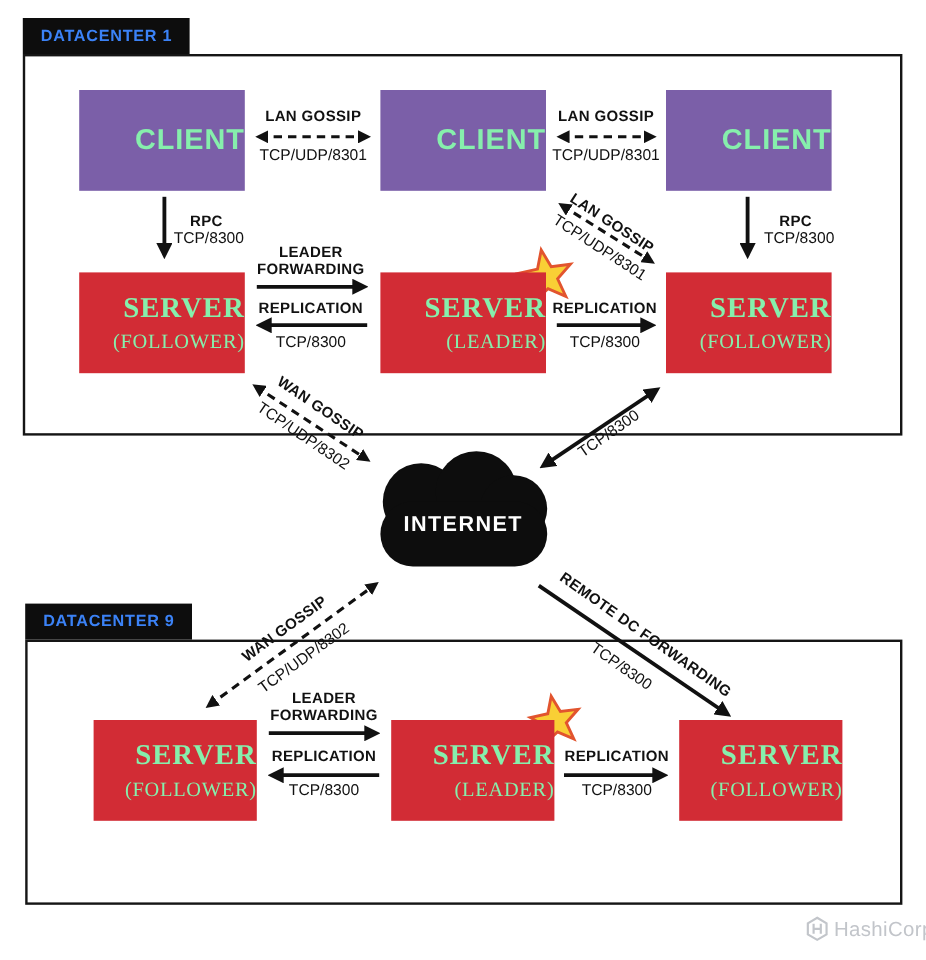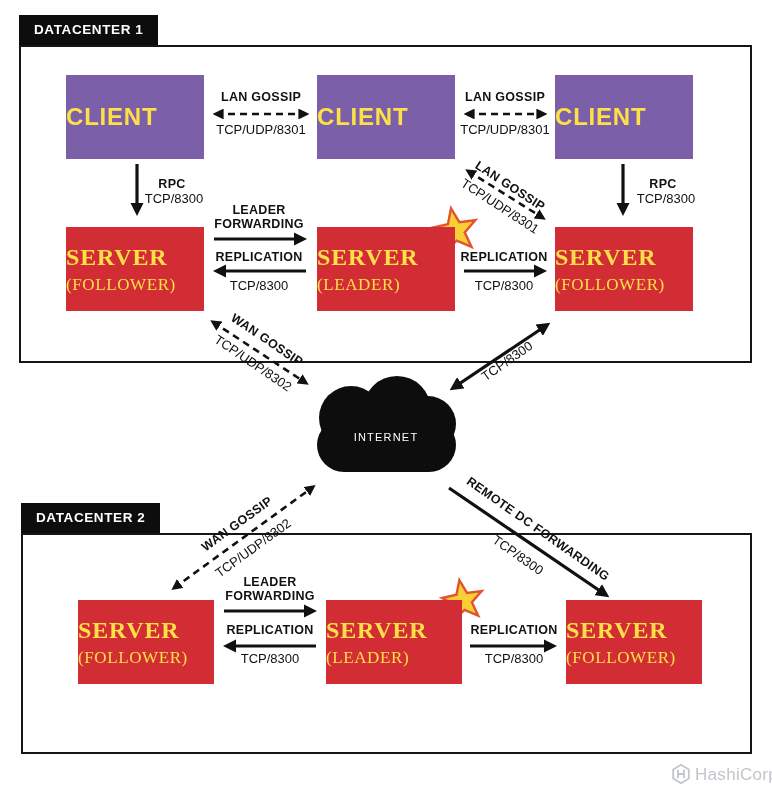--- a/index.html
+++ b/index.html
@@ -1,45 +1,45 @@
 <!DOCTYPE html>
 <html><head>
 <meta charset="utf-8">
 <style>
   html,body{margin:0;padding:0;background:#fff;}
   .canvas{position:relative;width:772px;height:800px;background:#ffffff;overflow:hidden;
           font-family:"Liberation Sans",sans-serif;}
   .dc-rect{position:absolute;border:2px solid #151515;background:transparent;z-index:0;}
-  .dc-tag{position:absolute;background:#0d0d0d;color:#ffffff;font-size:13.5px;font-weight:bold;
+  .dc-tag{position:absolute;background:#0d0d0d;color:#3b82f6;font-size:13.5px;font-weight:bold;
           letter-spacing:.6px;line-height:30px;height:30px;padding:0 15px;z-index:2;}
   svg.overlay{position:absolute;left:0;top:0;z-index:1;pointer-events:none;}
-  .box{position:absolute;display:flex;flex-direction:column;align-items:flex-start;justify-content:center;
-       color:#fde047;z-index:2;text-align:center;}
+  .box{position:absolute;display:flex;flex-direction:column;align-items:flex-end;justify-content:center;
+       color:#86efac;z-index:2;text-align:center;}
   .client{background:#7b5fa8;}
   .server{background:#d22c35;font-family:Liberation Serif, serif;}
   .box .name{font-size:24px;font-weight:600;letter-spacing:.8px;}
   .box .role{font-size:17px;letter-spacing:.6px;margin-top:4px;}
   .lbl{position:absolute;transform:translate(-50%,-50%);white-space:nowrap;z-index:3;
        color:#111;text-align:center;}
   .lbl.b{font-size:12.5px;font-weight:bold;letter-spacing:.3px;}
   .lbl.r{font-size:13px;font-weight:normal;}
-  .internet-label{position:absolute;transform:translate(-50%,-50%);color:#fff;font-size:11px;
-       font-weight:normal;letter-spacing:1.2px;z-index:3;}
+  .internet-label{position:absolute;transform:translate(-50%,-50%);color:#fff;font-size:18px;
+       font-weight:bold;letter-spacing:1.2px;z-index:3;}
   .brand-text{position:absolute;color:#c2c5ca;font-size:17px;letter-spacing:.3px;z-index:2;}
 </style>
 </head>
 <body>
 
 <div class="canvas">
 
   <div class="dc-rect" style="left:19px;top:45px;width:729px;height:314px"></div>
   <div class="dc-tag" style="left:19px;top:15px">DATACENTER 1</div>
 
   <div class="dc-rect" style="left:21px;top:533px;width:727px;height:217px"></div>
-  <div class="dc-tag" style="left:21px;top:503px">DATACENTER 2</div>
+  <div class="dc-tag" style="left:21px;top:503px">DATACENTER 9</div>
 
   <svg class="overlay" width="772" height="800" viewBox="0 0 772 800">
     <defs>
       <marker id="ah" viewBox="0 0 10 10" refX="7" refY="5" markerWidth="4.2" markerHeight="4.2" orient="auto-start-reverse">
         <path d="M0,0 L10,5 L0,10 Z" fill="#111"></path>
       </marker>
     </defs>
 
     <path d="M216,114 H306" stroke="#111" stroke-width="2.6" stroke-dasharray="7 5" fill="none" marker-start="url(#ah)" marker-end="url(#ah)"></path>
     <path d="M467,114 H544" stroke="#111" stroke-width="2.6" stroke-dasharray="7 5" fill="none" marker-start="url(#ah)" marker-end="url(#ah)"></path>

